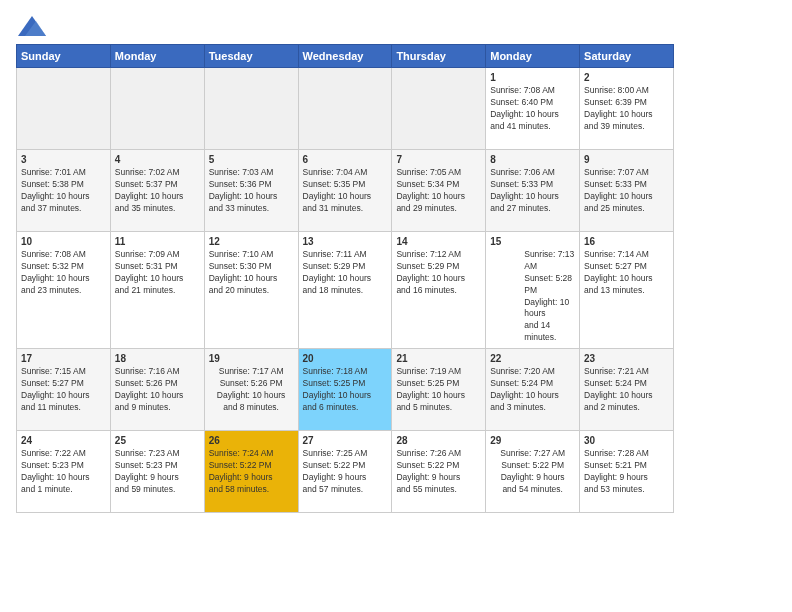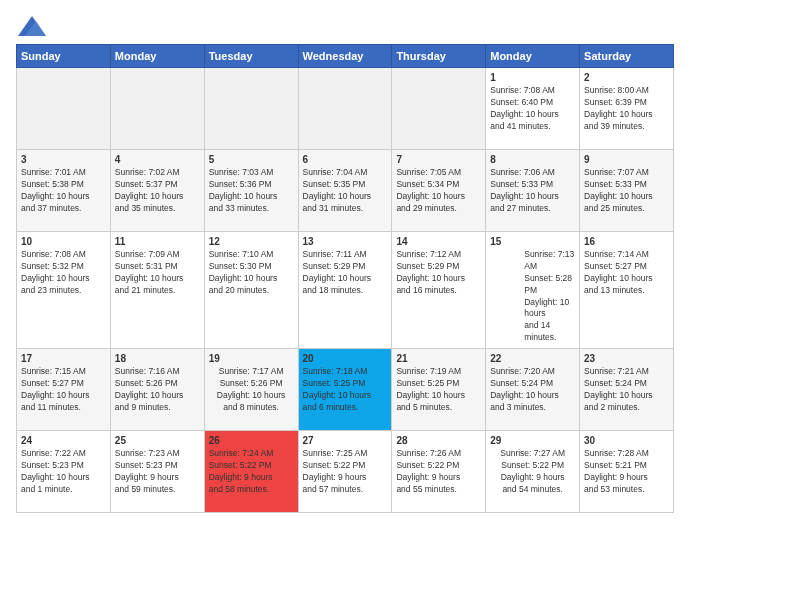--- a/index.html
+++ b/index.html
@@ -278,21 +278,21 @@
 Daylight: 10 hours
 and 9 minutes.</div>
           </td>
           <td style="background: rgb(245, 245, 245);">
             <span class="day-number">19</span>
             <div class="day-info" style="white-space: pre-line; text-align: center;">Sunrise: 7:17 AM
 Sunset: 5:26 PM
 Daylight: 10 hours
 and 8 minutes.</div>
           </td>
-          <td style="background: #0ea5e9; margin-left: 40px;">
+          <td style="background: #7dd3fc; margin-left: 40px;">
             <span class="day-number">20</span>
             <div class="day-info" style="white-space: pre-line;">Sunrise: 7:18 AM
 Sunset: 5:25 PM
 Daylight: 10 hours
 and 6 minutes.</div>
           </td>
           <td style="background: rgb(245, 245, 245);">
             <span class="day-number">21</span>
             <div class="day-info" style="white-space: pre-line;">Sunrise: 7:19 AM
 Sunset: 5:25 PM
@@ -322,21 +322,21 @@
 Daylight: 10 hours
 and 1 minute.</div>
           </td>
           <td style="background: rgb(255, 255, 255);">
             <span class="day-number">25</span>
             <div class="day-info" style="white-space: pre-line;">Sunrise: 7:23 AM
 Sunset: 5:23 PM
 Daylight: 9 hours
 and 59 minutes.</div>
           </td>
-          <td style="background: #ef4444;">
+          <td style="background: #eab308;">
             <span class="day-number">26</span>
             <div class="day-info" style="white-space: pre-line;">Sunrise: 7:24 AM
 Sunset: 5:22 PM
 Daylight: 9 hours
 and 58 minutes.</div>
           </td>
           <td style="background: rgb(255, 255, 255);">
             <span class="day-number">27</span>
             <div class="day-info" style="white-space: pre-line;">Sunrise: 7:25 AM
 Sunset: 5:22 PM

